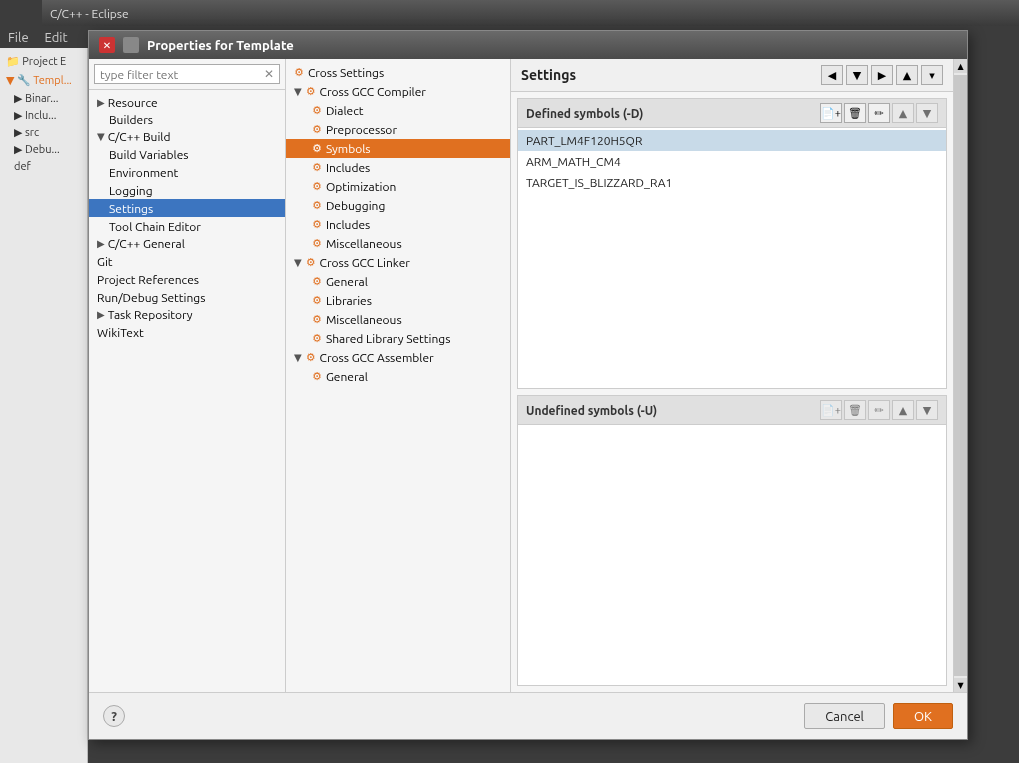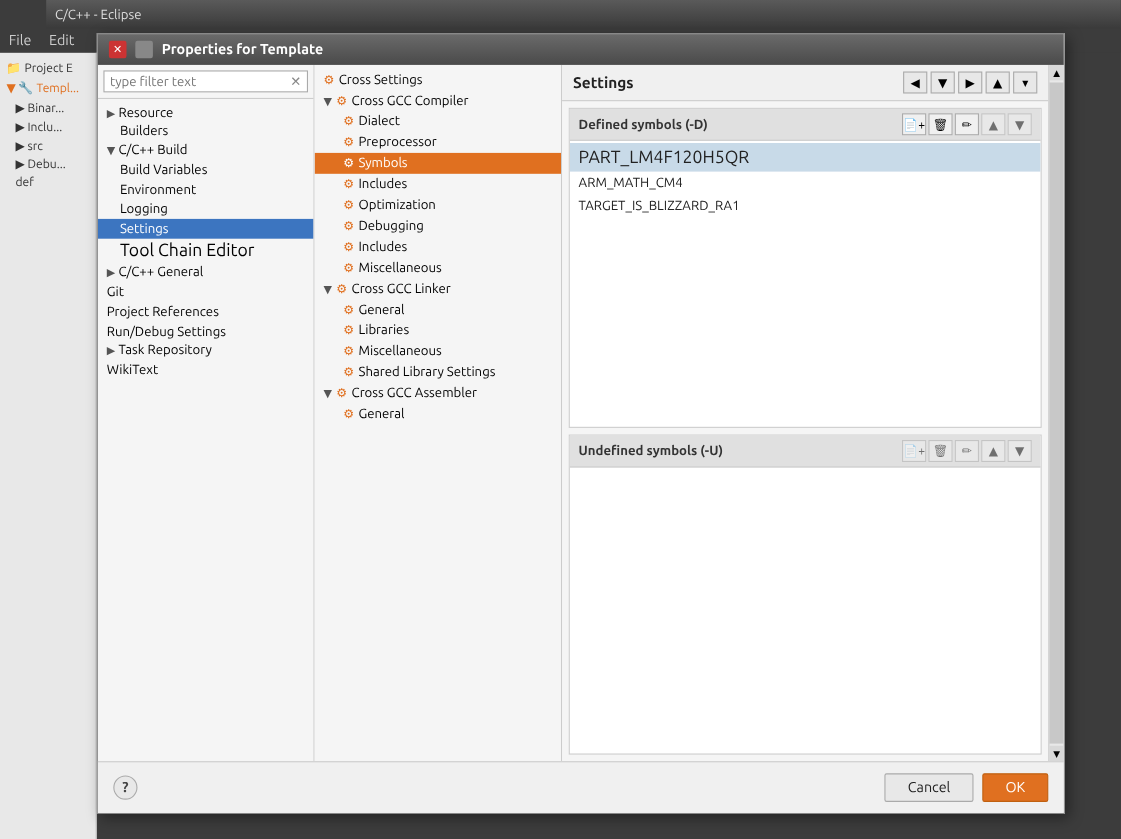--- a/index.html
+++ b/index.html
@@ -73,21 +73,21 @@
           </div>
           <div style="padding:2px 8px 2px 20px; cursor:pointer;">
             <span style="font-size:12px;">Logging</span>
           </div>
 
           <div style="padding:2px 8px 2px 20px; cursor:pointer; background:#3c75c0;">
             <span style="font-size:12px; color:white;">Settings</span>
           </div>
 
           <div style="padding:2px 8px 2px 20px; cursor:pointer;">
-            <span style="font-size:16px;">Tool Chain Editor</span>
+            <span style="font-size:12px;">Tool Chain Editor</span>
           </div>
 
           <div style="padding:2px 8px; cursor:pointer; display:flex; align-items:center; gap:3px;">
             <span style="font-size:10px; color:#555;">▶</span>
             <span style="font-size:12px;">C/C++ General</span>
           </div>
 
           <div style="padding:2px 8px; cursor:pointer;">
             <span style="font-size:12px;">Git</span>
           </div>
@@ -220,21 +220,21 @@
             <span style="font-size:12px; font-weight:bold; color:#333;">Defined symbols (-D)</span>
             <div style="display:flex; gap:2px;">
               <button style="width:22px;height:20px;border:1px solid #aaa;background:#f0f0f0;cursor:pointer;font-size:11px;">📄+</button>
               <button style="width:22px;height:20px;border:1px solid #aaa;background:#f0f0f0;cursor:pointer;font-size:11px;">🗑</button>
               <button style="width:22px;height:20px;border:1px solid #aaa;background:#f0f0f0;cursor:pointer;font-size:11px;">✏</button>
               <button style="width:22px;height:20px;border:1px solid #aaa;background:#f0f0f0;cursor:pointer;font-size:11px;opacity:0.5;">▲</button>
               <button style="width:22px;height:20px;border:1px solid #aaa;background:#f0f0f0;cursor:pointer;font-size:11px;opacity:0.5;">▼</button>
             </div>
           </div>
           <div style="flex:1; overflow-y:auto; padding:2px 0;">
-            <div style="padding:4px 8px; font-size:16px; background:#c8dae8; color:#222; cursor:pointer;">PART_LM4F120H5QR</div>
+            <div style="padding:4px 8px; font-size:12px; background:#c8dae8; color:#222; cursor:pointer;">PART_LM4F120H5QR</div>
             <div style="padding:4px 8px; font-size:12px; color:#222; cursor:pointer;">ARM_MATH_CM4</div>
             <div style="padding:4px 8px; font-size:12px; color:#222; cursor:pointer;">TARGET_IS_BLIZZARD_RA1</div>
           </div>
         </div>
 
         <div style="margin:3px 6px 6px 6px; border:1px solid #ccc; background:white; display:flex; flex-direction:column; flex:1;">
           <div style="background:#e0e0e0; padding:4px 8px; display:flex; align-items:center; justify-content:space-between; border-bottom:1px solid #ccc;">
             <span style="font-size:12px; font-weight:bold; color:#333;">Undefined symbols (-U)</span>
             <div style="display:flex; gap:2px;">
               <button style="width:22px;height:20px;border:1px solid #aaa;background:#f0f0f0;cursor:pointer;font-size:11px;opacity:0.5;">📄+</button>

